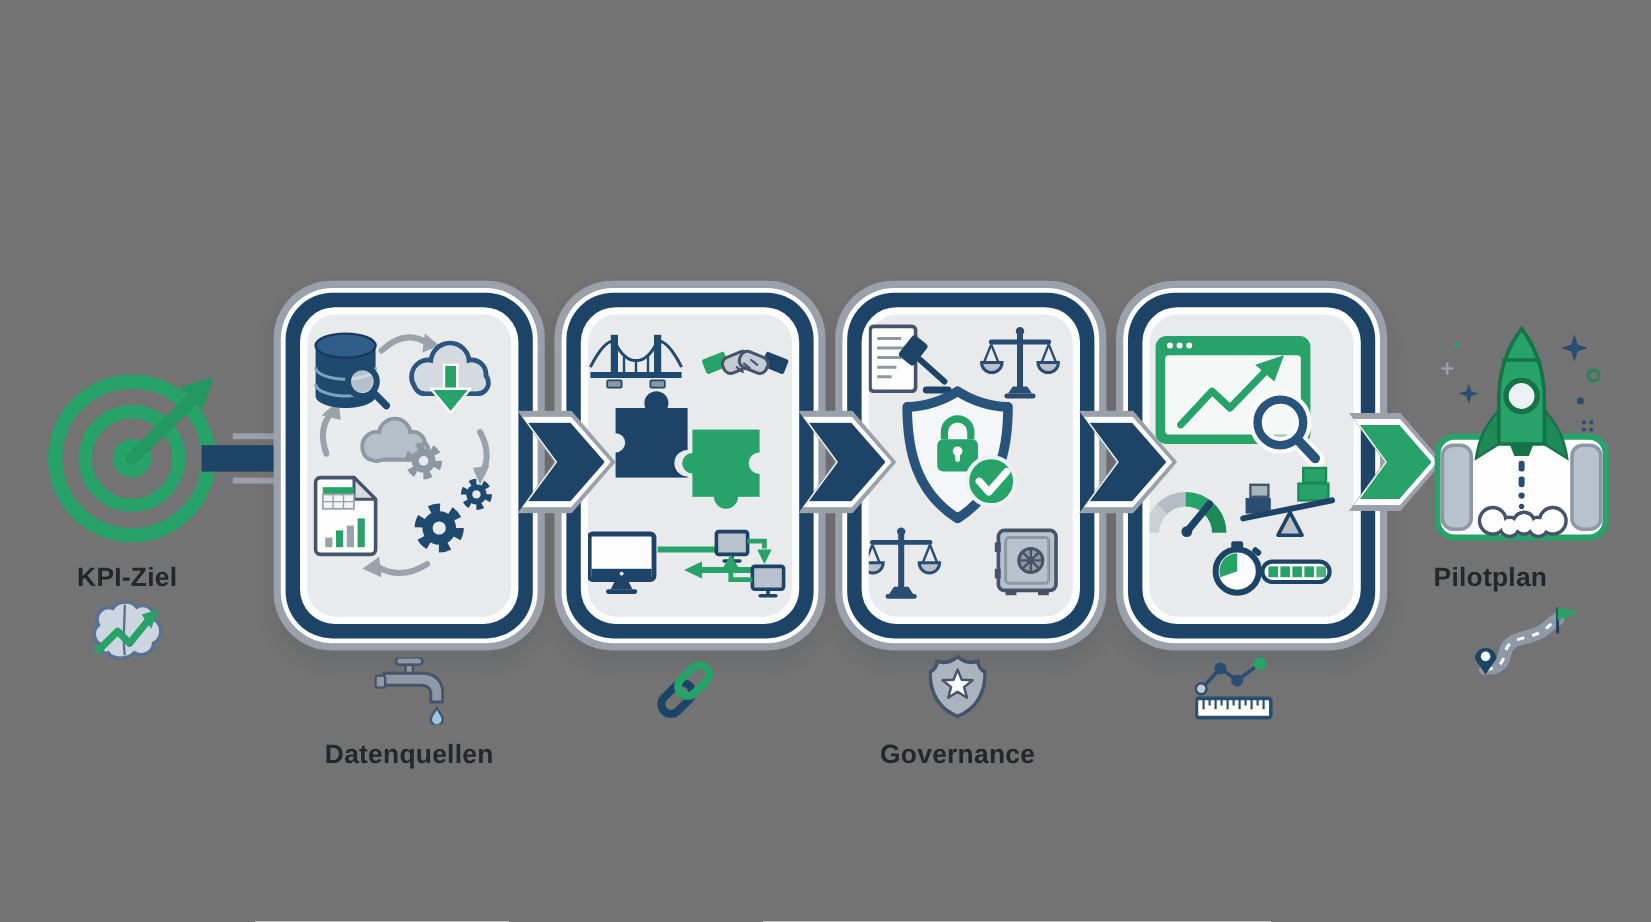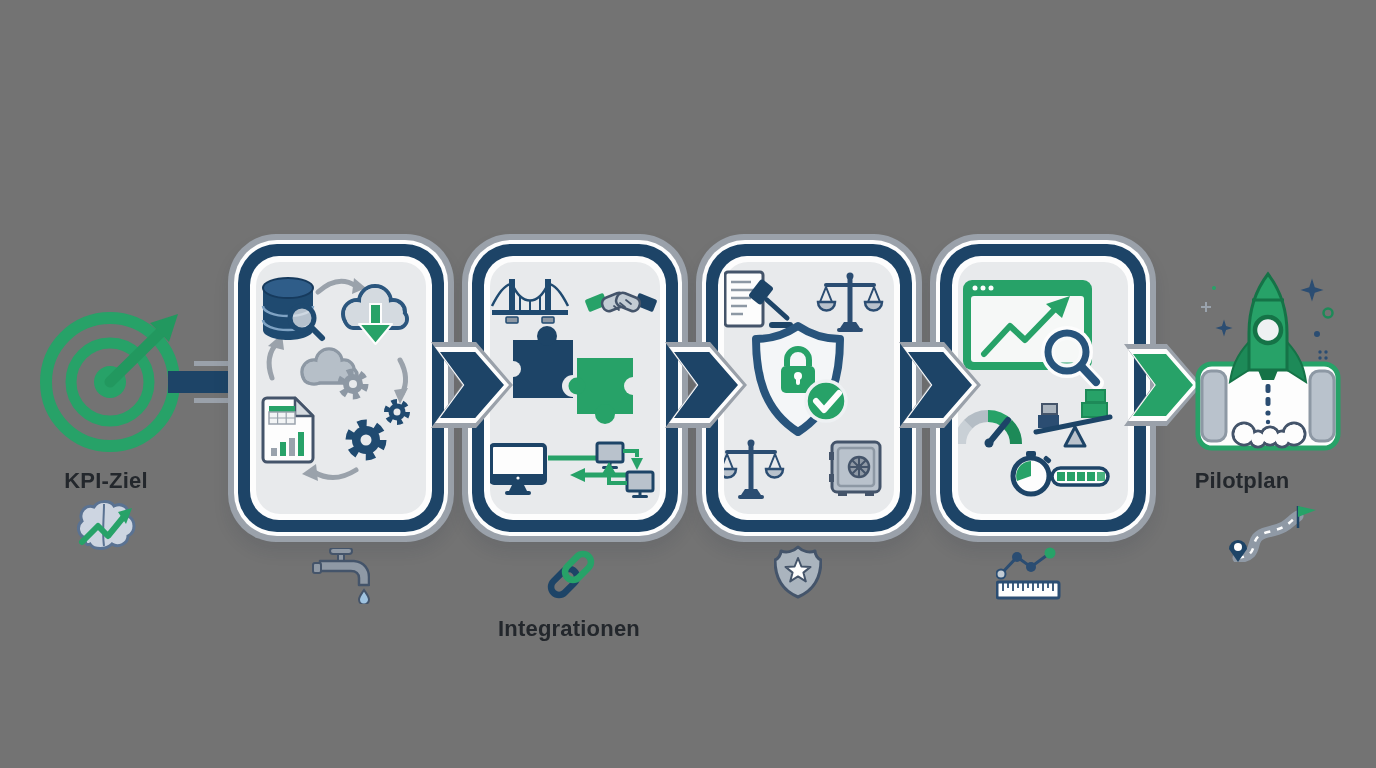--- a/index.html
+++ b/index.html
@@ -403,35 +403,36 @@
     <circle cx="14" cy="45" r="4" fill="#fdfdfd"></circle>
   </svg>
 
   <svg class="abs" style="left:312px;top:548px" width="58" height="56" viewBox="0 0 58 56">
     <rect x="18" y="0" width="22" height="6" rx="3" fill="#8f99a5" stroke="#44546a" stroke-width="2"></rect>
     <rect x="26" y="6" width="6" height="8" fill="#8f99a5" stroke="#44546a" stroke-width="2"></rect>
     <path d="M8,13 h34 c10,1 15,8 15,16 v8 h-10 v-7 c0,-4 -3,-7 -8,-7 h-31 z" fill="#8f99a5" stroke="#44546a" stroke-width="2.5" stroke-linejoin="round"></path>
     <rect x="1" y="15" width="8" height="10" rx="2" fill="#8f99a5" stroke="#44546a" stroke-width="2"></rect>
     <path d="M52,42 c3,4.5 5,7 5,9.5 a5,5 0 0 1 -10,0 c0,-2.5 2,-5 5,-9.5 z" fill="#9fc3e0" stroke="#44546a" stroke-width="2"></path>
   </svg>
+  <div class="lbl" style="left:231px;top:616px;width:220px">Datenquellen</div>
 
   <svg class="abs" style="left:544px;top:548px" width="54" height="54" viewBox="0 0 54 54">
     <g transform="translate(20,34) rotate(45)">
         <rect x="-8" y="-15" width="16" height="30" rx="8" fill="none" stroke="#1d4467" stroke-width="6.5"></rect>
       </g>
     <g transform="translate(34,19) rotate(45)">
         <rect x="-8" y="-15" width="16" height="30" rx="8" fill="none" stroke="#27a268" stroke-width="6.5"></rect>
       </g>
   </svg>
-  <div class="lbl" style="left:459px;top:616px;width:220px">Integrationen</div>
 
   <svg class="abs" style="left:774px;top:545px" width="48" height="54" viewBox="0 0 48 54">
     <path d="M24,2 C29,7 36,8 41,6 C41,10 44,14 47,15 C47,31 41,45 24,52 C7,45 1,31 1,15 C4,14 7,10 7,6 C12,8 19,7 24,2 Z" fill="#aab4be" stroke="#44546a" stroke-width="3" stroke-linejoin="round"></path>
     <polygon points="24,13 27.4,21.5 36.5,21.9 29.4,27.6 31.8,36.4 24,31.4 16.2,36.4 18.6,27.6 11.5,21.9 20.6,21.5" fill="#fdfdfd" stroke="#44546a" stroke-width="2" stroke-linejoin="round"></polygon>
   </svg>
+  <div class="lbl" style="left:688px;top:616px;width:220px">Governance</div>
 
   <svg class="abs" style="left:996px;top:546px" width="66" height="56" viewBox="0 0 66 56">
     <polyline points="5,28 21,11 35,21 54,7" fill="none" stroke="#2b4d72" stroke-width="3"></polyline>
     <circle cx="5" cy="28" r="4.5" fill="#c3ccd4" stroke="#2b4d72" stroke-width="2"></circle>
     <circle cx="21" cy="11" r="5" fill="#2b4d72"></circle>
       <circle cx="35" cy="21" r="5" fill="#2b4d72"></circle>
     <circle cx="54" cy="7" r="5.5" fill="#27a268"></circle>
     <rect x="1" y="36" width="62" height="16" rx="2" fill="#fdfdfd" stroke="#2b4d72" stroke-width="3"></rect>
     <path d="M7,36 v9 M12,36 v6 M17,36 v9 M22,36 v6 M27,36 v9 M32,36 v6 M37,36 v9 M42,36 v6 M47,36 v9 M52,36 v6 M57,36 v9" stroke="#2b4d72" stroke-width="1.8"></path>
   </svg>

